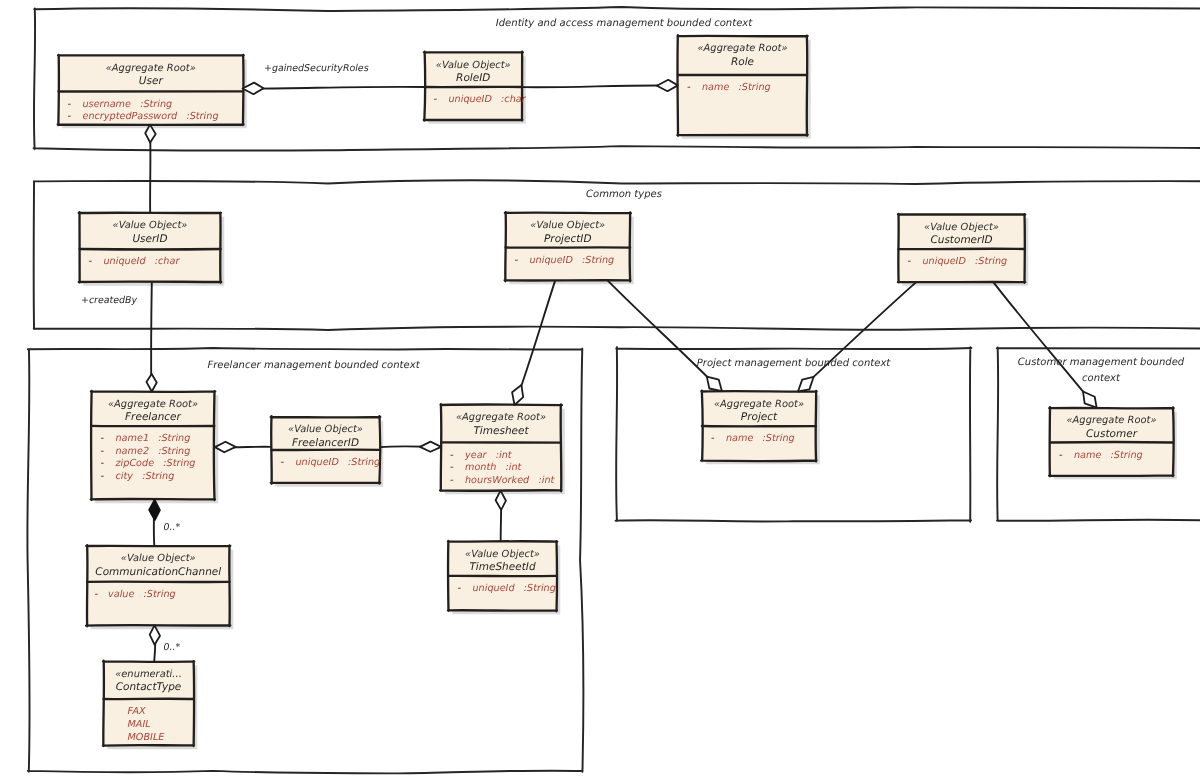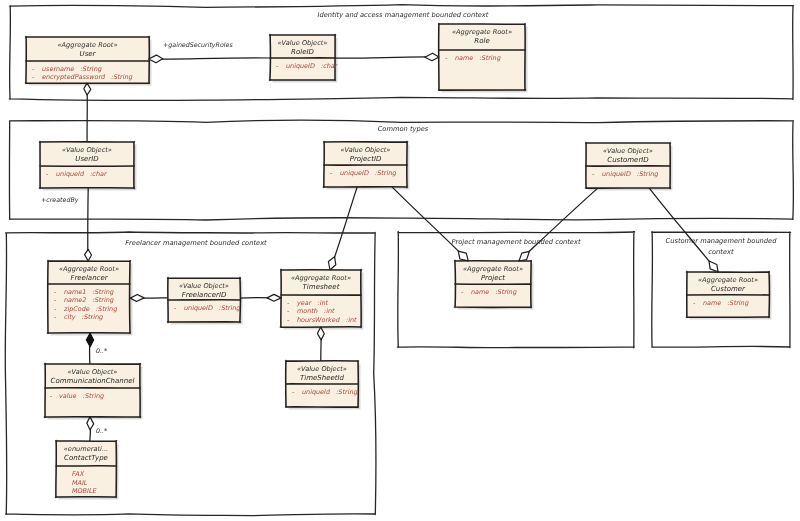--- a/index.html
+++ b/index.html
@@ -1,20 +1,20 @@
 <!DOCTYPE html>
 <html style="--attr-color: #a8483c; --title-color: #2b2b2b; --box-stroke: #231f1d; --ctx-stroke: #262626; --edge-color: #1d1d1d; --name-color: #1f1f1f; --stereo-color: #2d2d2d; --vis-color: #8a4038; --bg: #ffffff;"><head>
 <meta charset="utf-8">
 <title>UML bounded contexts diagram</title>
 <style>
   html,body{margin:0;padding:0;}
   *{-webkit-font-smoothing:antialiased;text-rendering:geometricPrecision;}
   body{width:800px;height:521px;background:#ffffff;overflow:hidden;
        font-family:"Liberation Sans",sans-serif;}
-  #stage{position:relative;width:756px;height:521px;}
+  #stage{position:relative;width:756px;height:521px;margin-left:13px;}
   svg.layer{position:absolute;left:0;top:0;width:800px;height:521px;overflow:visible;}
   .ctx-stroke{fill:none;stroke:var(--ctx-stroke,#262626);stroke-width:1.3;stroke-linecap:round;stroke-linejoin:round;}
   .box-fill{stroke:none;}
   .box-stroke{fill:none;stroke:var(--box-stroke,#2b2623);stroke-width:1.55;stroke-linecap:round;stroke-linejoin:round;}
   .divider{fill:none;stroke:var(--box-stroke,#2b2623);stroke-width:1.55;stroke-linecap:round;}
   .edge{fill:none;stroke:var(--edge-color,#1d1d1d);stroke-width:1.25;stroke-linecap:round;stroke-linejoin:round;}
   .dia-hollow{fill:var(--bg,#ffffff);stroke:var(--edge-color,#1d1d1d);stroke-width:1.2;stroke-linejoin:round;}
   .dia-filled{fill:#111111;stroke:#111111;stroke-width:1.2;stroke-linejoin:round;}
   .shadow{fill:rgba(0,0,0,0.14);stroke:none;}
   .t-ctx{font-family:"DejaVu Sans",sans-serif;font-size:6.7px;font-style:italic;fill:var(--title-color,#2d2d2d);text-anchor:middle;}

